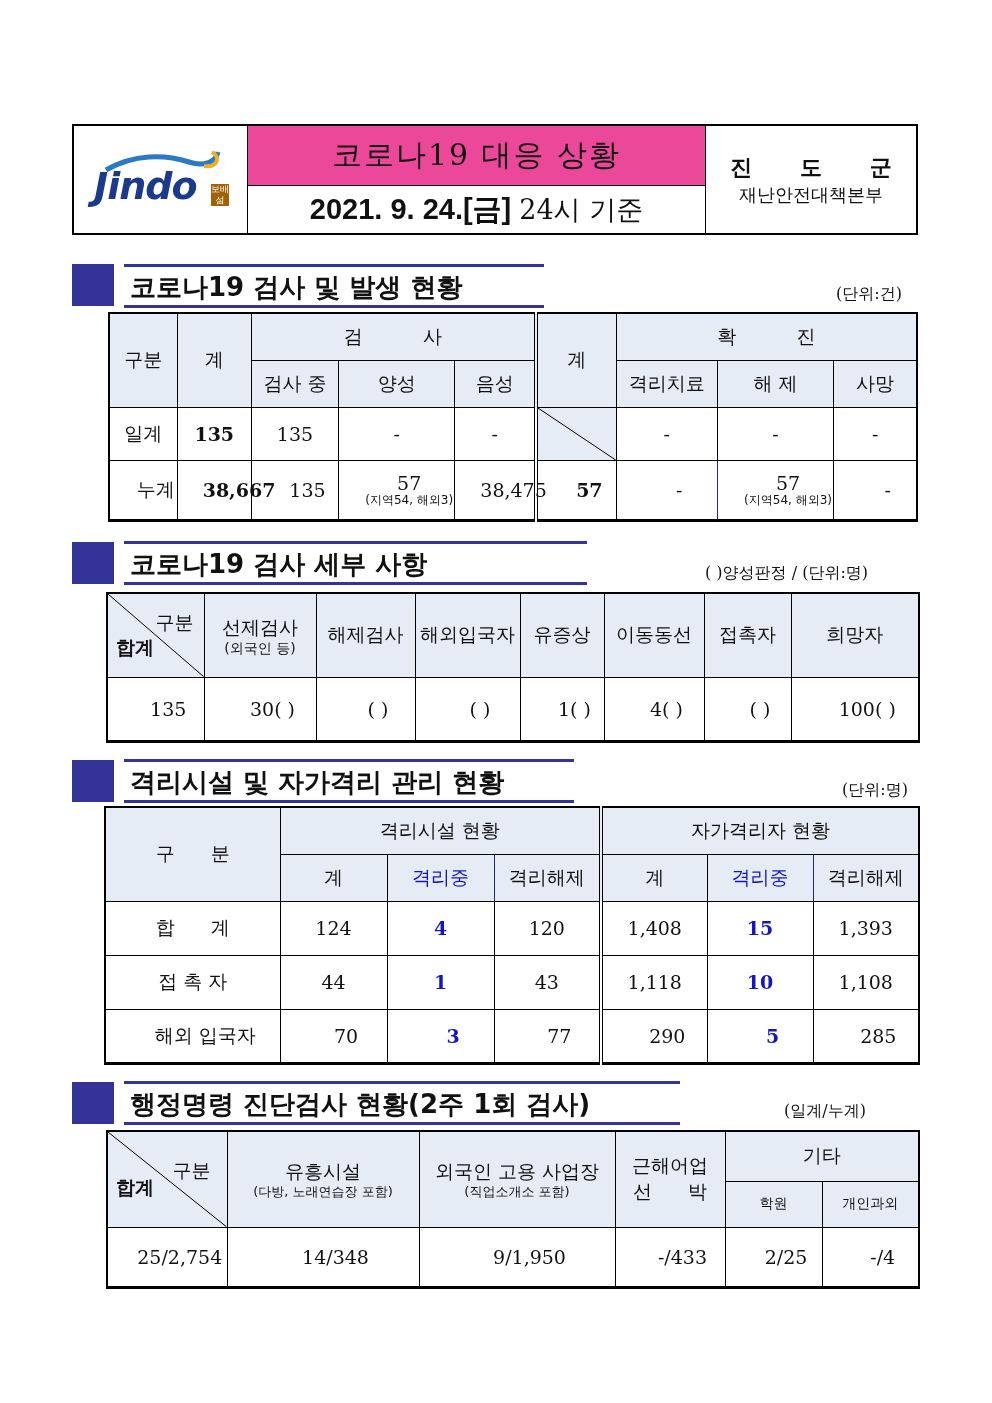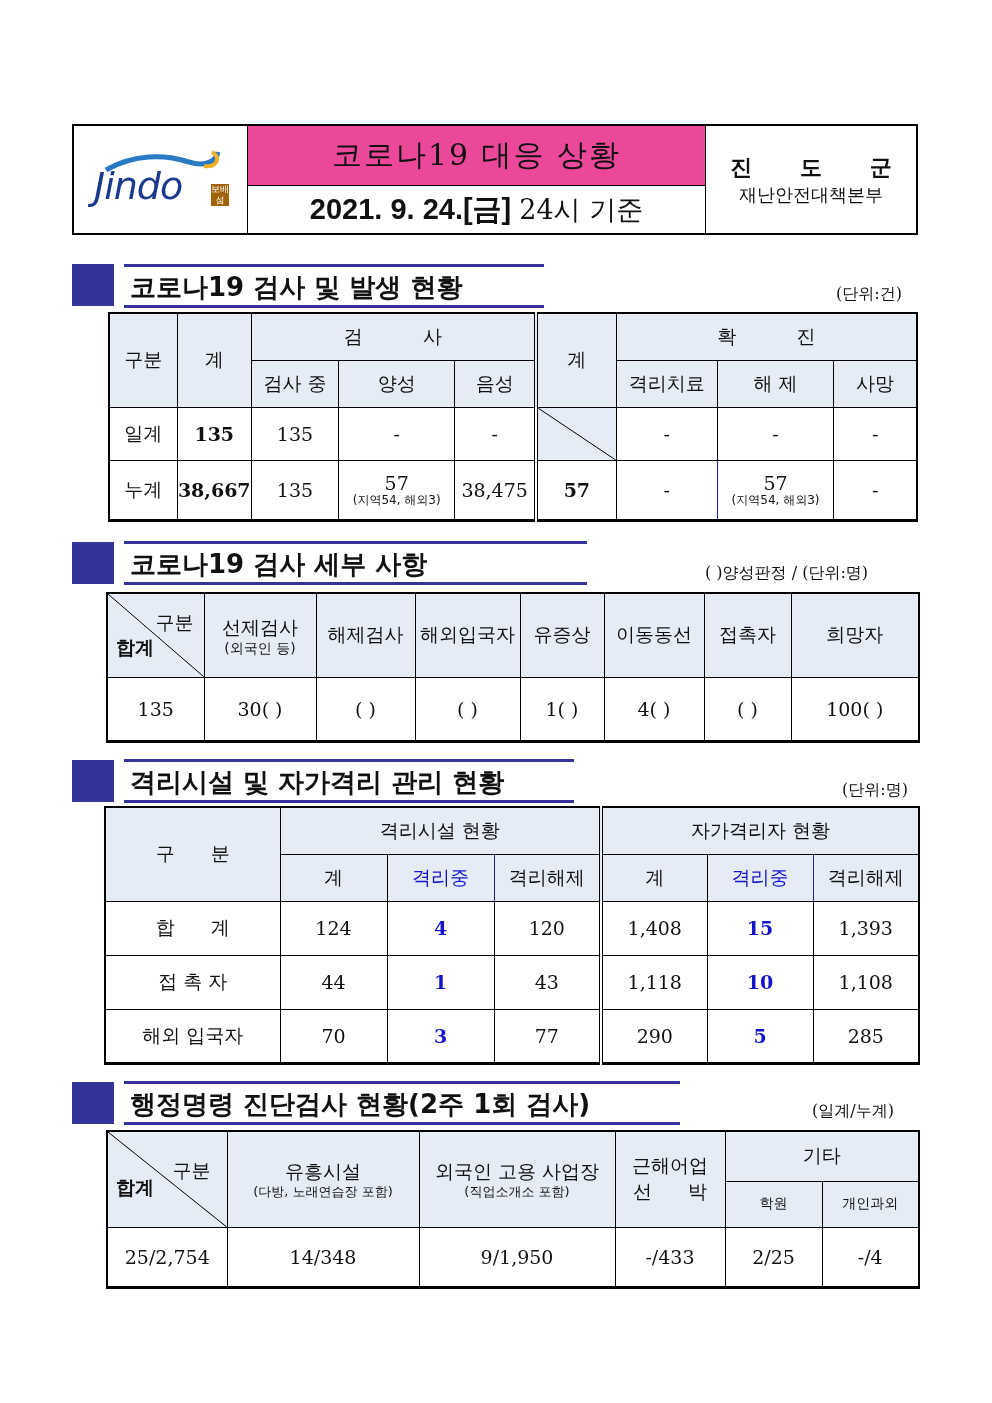--- a/index.html
+++ b/index.html
@@ -4,38 +4,38 @@
 <style>
   html, body { margin:0; padding:0; background:#fff; }
   body { width:992px; height:1403px; position:relative; font-family:"DejaVu Serif", serif; color:#111; }
   .abs { position:absolute; }
   table { border-collapse:collapse; table-layout:fixed; }
   td { text-align:center; vertical-align:middle; padding:0; }
   .hdr { background:#e5ecf6; }
   
   #banner { left:72px; top:124px; width:846px; height:111px; border:2px solid #000; box-sizing:border-box; display:flex; }
   #logo { width:173px; border-right:1px solid #000; position:relative; }
-  #logo .jindo { position:absolute; left:20px; top:38px; font-family:"DejaVu Sans", sans-serif; font-style:italic; font-weight:normal; font-size:38px; color:#1c3a8c; letter-spacing:-1px; }
+  #logo .jindo { position:absolute; left:20px; top:38px; font-family:"DejaVu Sans", sans-serif; font-style:italic; font-weight:bold; font-size:38px; color:#1c3a8c; letter-spacing:-1px; }
   #logo .wave { position:absolute; left:30px; top:24px; width:118px; height:22px; }
   #logo .seal { position:absolute; left:137px; top:58px; width:18px; height:22px; background:#a16207; color:#fff; font-size:9px; line-height:11px; text-align:center; font-family:"DejaVu Sans", sans-serif; }
   #titles { width:457px; border-right:1px solid #000; display:flex; flex-direction:column; }
   #titles .t1 { height:59px; background:#ec4899; border-bottom:1px solid #000; display:flex; align-items:center; justify-content:center; font-size:30px; letter-spacing:2px; }
   #titles .t2 { flex:1; display:flex; align-items:center; justify-content:center; font-size:27px; }
   #titles .t2 b { font-family:"Liberation Sans", sans-serif; font-weight:bold; font-size:29px; margin-right:8px; }
   #org { flex:1; display:flex; flex-direction:column; align-items:center; justify-content:center; }
   #org .o1 { font-family:"DejaVu Sans", sans-serif; font-weight:bold; font-size:22px; letter-spacing:20px; margin-left:20px; }
   #org .o2 { font-family:"DejaVu Sans", sans-serif; font-size:18px; }
   
   .sec-square { width:42px; height:42px; background:#333399; }
   .sec-title { border-top:3px solid #333399; border-bottom:3px solid #333399; font-family:"DejaVu Sans", sans-serif; font-weight:bold; font-size:26px; padding:3px 6px 2px 6px; box-sizing:border-box; white-space:nowrap; }
   .unit { font-size:16px; font-family:"DejaVu Serif", serif; }
   
   .tb td { border:1px solid #000; font-size:19px; }
   .tb { border:2px solid #000; }
-  .tb tr:last-child td { border-bottom:3px solid #000; }
+  .tb tr:last-child td { border-bottom:3px solid #000;padding-left:25px; }
   .ks { font-family:"DejaVu Sans", sans-serif; }
   .small { font-size:12px; display:block; line-height:14px; }
   .bold { font-weight:bold; }
   .blue { color:#1414c8; }
   .dbl-l { border-left:4px double #000 !important; }
   .diag { position:relative; }
   .diag svg { position:absolute; left:0; top:0; width:100%; height:100%; }
 </style>
 </head>
 <body>
@@ -230,21 +230,21 @@
     <td>77</td>
     <td class="dbl-l">290</td>
     <td class="bold blue">5</td>
     <td>285</td>
   </tr>
 </tbody>
   </table>
 
 <div class="abs sec-square" style="left:72px;top:1082px;"></div>
 <div class="abs sec-title" style="left:124px;top:1081px;width:556px;height:44px;">행정명령 진단검사 현황(2주 1회 검사)</div>
-<div class="abs unit" style="left:812px;top:1101px;">(일계/누계)</div>
+<div class="abs unit" style="left:784px;top:1101px;">(일계/누계)</div>
 
 <table class="abs tb" style="left:106px;top:1130px;width:812px;height:159px;">
   <colgroup>
     <col style="width:120px">
       <col style="width:192px">
       <col style="width:196px">
       <col style="width:110px">
       <col style="width:97px">
       <col style="width:97px">
   </colgroup>

